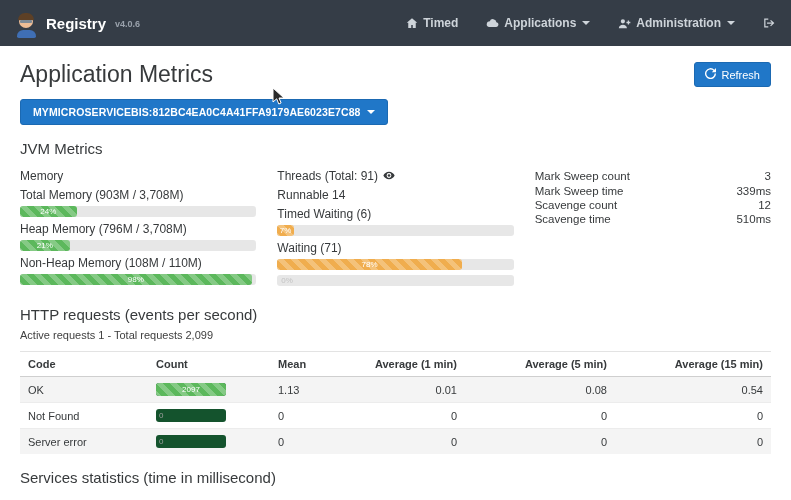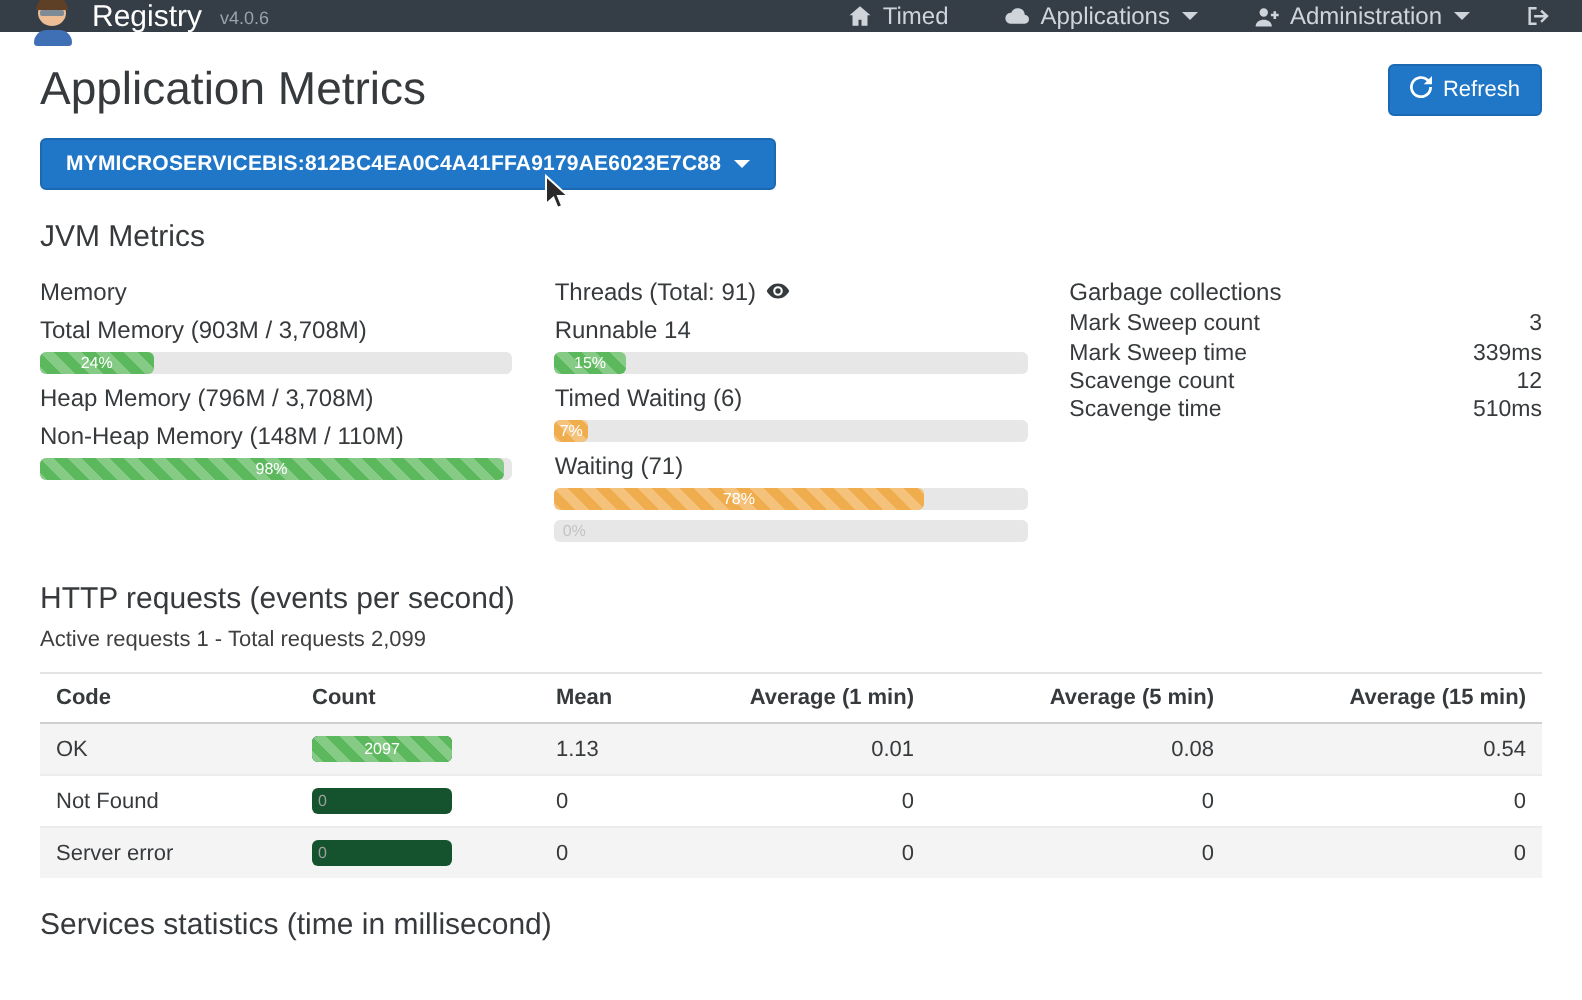--- a/index.html
+++ b/index.html
@@ -5,22 +5,22 @@
   * { box-sizing: border-box; }
   html,body { margin:0; padding:0; }
   body {
     width:791px; height:500px; overflow:hidden; position:relative;
     background:#fff; color:#373a3c;
     font-family:"Liberation Sans","DejaVu Sans",sans-serif;
   }
 
   
   .navbar {
-    height:16px; background:#353d47; display:flex; align-items:center;
-    justify-content:space-between; padding:0 15px;
+    height:46px; background:#353d47; display:flex; align-items:center;
+    justify-content:space-between; padding:0 15px;font-weight:bold;
   }
   .brand-group { display:flex; align-items:center; gap:8px; }
   .avatar { width:23px; height:25px; position:relative; margin-top:4px; }
   .av-face { position:absolute; left:4px; top:2px; width:14px; height:13px; border-radius:50%; background:#edbd96; }
   .av-hair { position:absolute; left:3px; top:0; width:16px; height:7px; border-radius:8px 8px 0 0; background:#5d4026; }
   .av-glasses { position:absolute; left:5px; top:7px; width:12px; height:3px; background:#8someColor; background:#7e8b97; border-radius:1px; }
   .av-body { position:absolute; left:2px; bottom:0; width:19px; height:8px; border-radius:7px 7px 2px 2px; background:#3f6fb5; }
   .brand { color:#ffffff; font-size:15px; }
   .version { color:#9aa2ac; font-size:9px; margin-left:1px; position:relative; top:1px; }
   .nav-items { display:flex; align-items:center; gap:28px; }
@@ -158,65 +158,64 @@
 
     <div class="col">
       <div class="col-title">Memory</div>
       <div class="bar-label">Total Memory (903M / 3,708M)</div>
       <div class="bar-track">
         <div class="bar-fill green striped" style="width: 24%;">
             <span>24%</span>
           </div>
       </div>
       <div class="bar-label">Heap Memory (796M / 3,708M)</div>
-      <div class="bar-label">Non-Heap Memory (148M / 110M)</div>
+      <div class="bar-track">
+        <div class="bar-fill green striped" style="width: 21%;">
+            <span>21%</span>
+          </div>
+      </div>
+      <div class="bar-label">Non-Heap Memory (108M / 110M)</div>
       <div class="bar-track">
         <div class="bar-fill green striped" style="width: 98%;">
             <span>98%</span>
           </div>
       </div>
     </div>
 
     <div class="col">
       <div class="col-title">
         <span>Threads (Total: 91)</span>
         <span>
           <svg width="12" height="9" viewBox="0 0 16 12">
               <path d="M8 1C4.5 1 1.7 3.4.5 6 1.7 8.6 4.5 11 8 11s6.3-2.4 7.5-5C14.3 3.4 11.5 1 8 1zm0 8.2A3.2 3.2 0 1 1 8 2.8a3.2 3.2 0 0 1 0 6.4z" fill="#373a3c"></path>
               <circle cx="8" cy="6" r="1.8" fill="#373a3c"></circle>
             </svg>
         </span>
       </div>
       <div class="bar-label">Runnable 14</div>
-      <div class="bar-track">
-        <div class="bar-fill green striped" style="width: 15%;">
-            <span>15%</span>
-          </div>
-      </div>
       <div class="bar-label">Timed Waiting (6)</div>
       <div class="bar-track">
         <div class="bar-fill orange striped" style="width: 7%;">
             <span>7%</span>
           </div>
       </div>
       <div class="bar-label">Waiting (71)</div>
       <div class="bar-track">
         <div class="bar-fill orange striped" style="width: 78%;">
             <span>78%</span>
           </div>
       </div>
       <div class="bar-track">
         <div class="bar-fill zero" style="width: 0%;">
             <span>0%</span>
           </div>
       </div>
     </div>
 
     <div class="col">
-      <div class="col-title">Garbage collections</div>
       <div class="gc-row">
         <span>Mark Sweep count</span>
         <span>3</span>
       </div>
       <div class="gc-row">
         <span>Mark Sweep time</span>
         <span>339ms</span>
       </div>
       <div class="gc-row">
         <span>Scavenge count</span>

